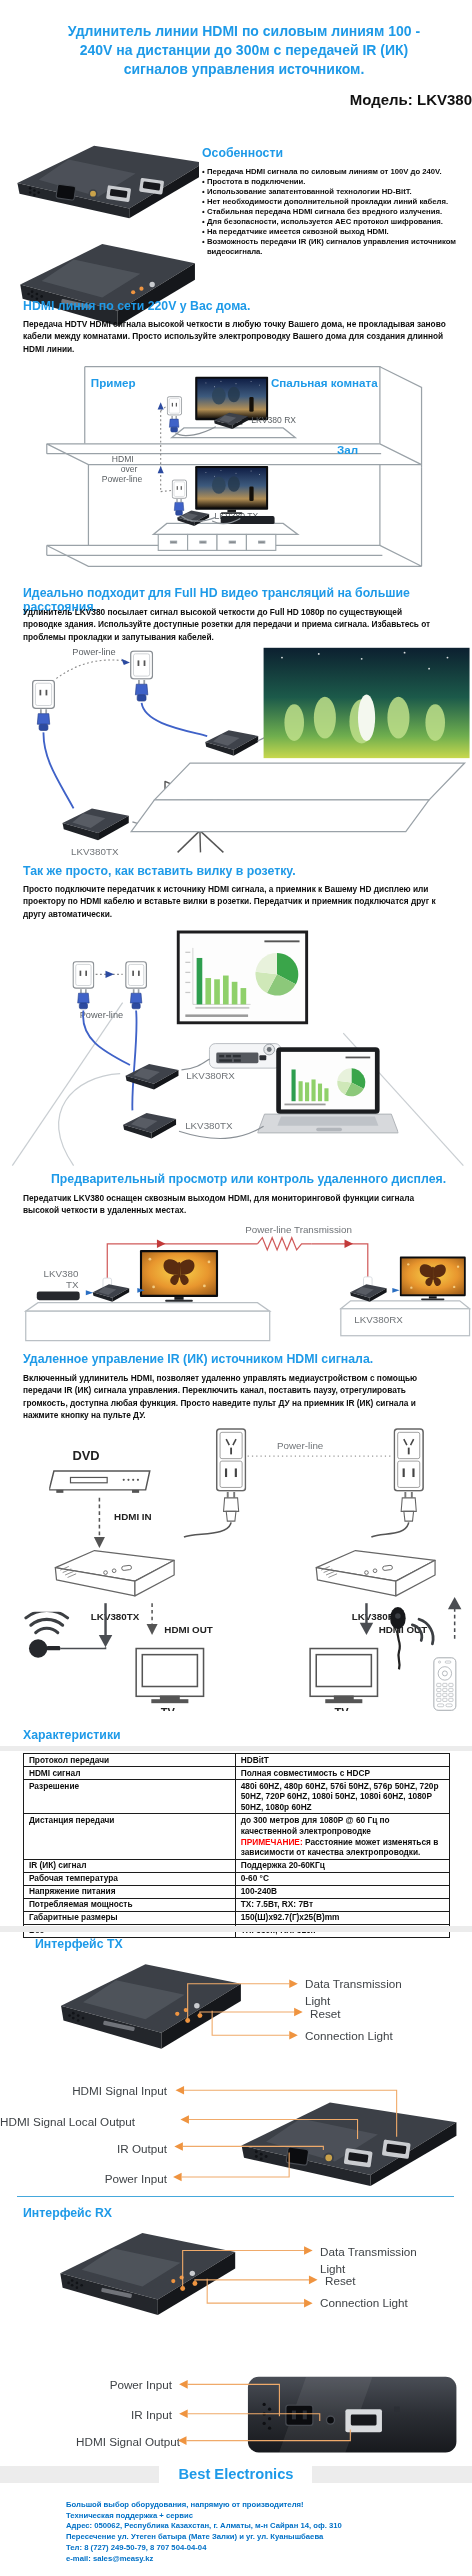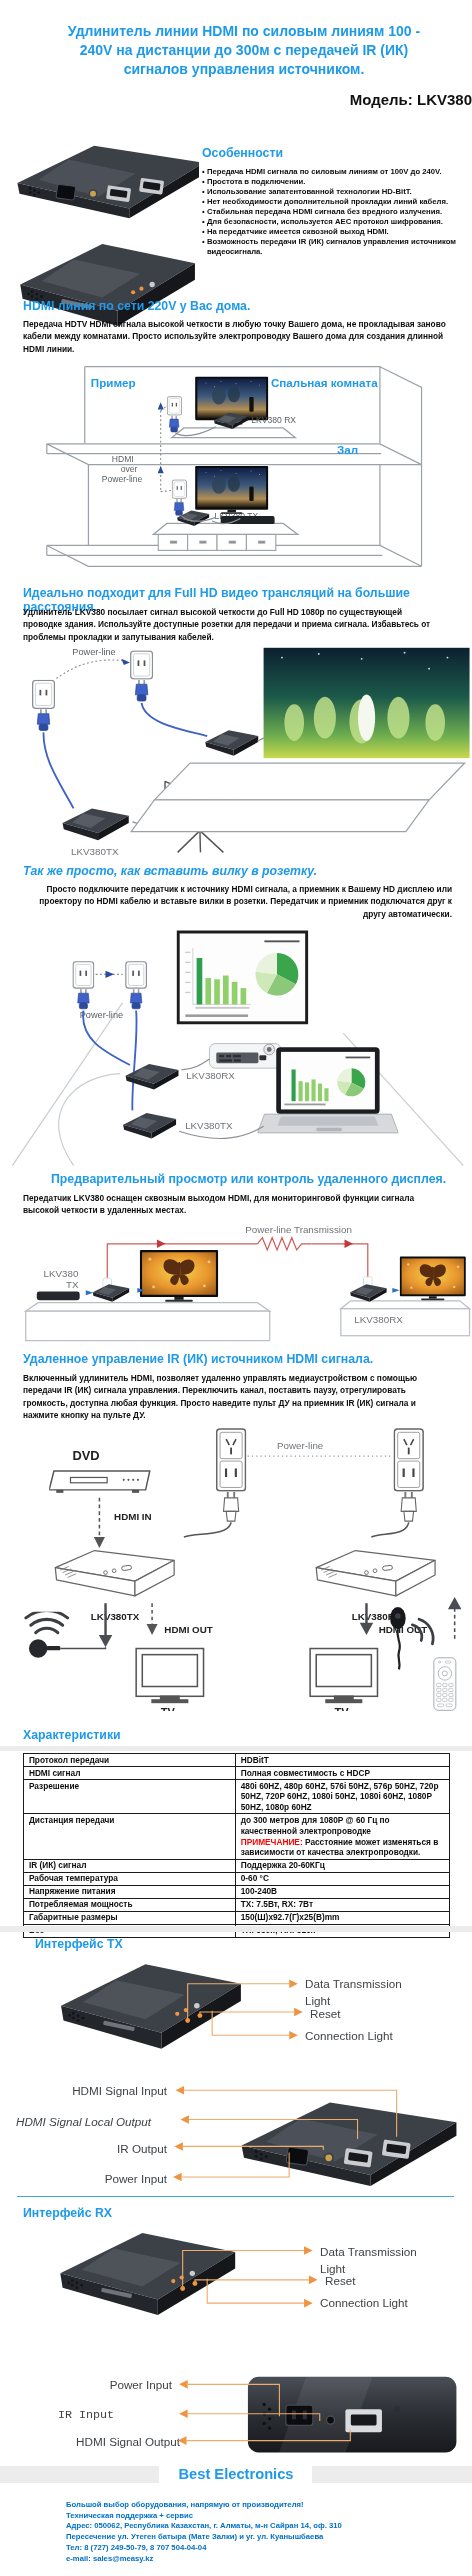--- a/index.html
+++ b/index.html
@@ -483,22 +483,22 @@
       <ellipse cx="710" cy="128" rx="16" ry="30"></ellipse>
     </g>
     <ellipse cx="598" cy="120" rx="14" ry="38" fill="#f4f8ef"></ellipse>
 
     <g fill="#fff" stroke="#9aa2a8" stroke-width="2">
       <polygon points="310,194 758,194 700,254 252,254"></polygon>
       <polygon points="252,254 700,254 662,306 214,306"></polygon>
     </g>
   </svg>
 
-  <div class="abs h2" style="left:23px;top:864px;font-style:italic;">Так же просто, как вставить вилку в розетку.</div>
-  <div class="abs para" style="left:23px;top:883px;width:429px;text-align:right;">Просто подключите передатчик к источнику HDMI сигнала, а приемник к Вашему HD дисплею или проектору по HDMI кабелю и вставьте вилки в розетки. Передатчик и приемник подключатся друг к другу автоматически.</div>
+  <div class="abs h2" style="left:23px;top:864px;">Так же просто, как вставить вилку в розетку.</div>
+  <div class="abs para" style="left:23px;top:883px;width:429px;">Просто подключите передатчик к источнику HDMI сигнала, а приемник к Вашему HD дисплею или проектору по HDMI кабелю и вставьте вилки в розетки. Передатчик и приемник подключатся друг к другу автоматически.</div>
 
   <svg class="abs" style="left:0;top:929px;" width="472" height="239" viewBox="0 0 770 390">
     <g stroke="#c9ced2" stroke-width="2" fill="none">
       <line x1="20" y1="386" x2="200" y2="120"></line>
       <line x1="756" y1="386" x2="560" y2="170"></line>
     </g>
     <use href="#chart-screen" x="288" y="2" width="215" height="154"></use>
     <use href="#outlet" x="118" y="52" width="36" height="46"></use>
     <use href="#plug" x="124" y="98" width="24" height="35"></use>
     <use href="#outlet" x="204" y="52" width="36" height="46"></use>
@@ -680,21 +680,21 @@
       <circle cx="326" cy="104" r="4" fill="#ef9440"></circle>
   </svg>
   <div class="abs iflabel" style="left:305px;top:1976px;">
     <div>Data Transmission</div>
     <div>Light</div>
   </div>
   <div class="abs iflabel" style="left:310px;top:2006px;">Reset</div>
   <div class="abs iflabel" style="left:305px;top:2028px;">Connection Light</div>
 
   <div class="abs iflabel" style="left:0;top:2083px;width:167px;text-align:right;">HDMI Signal Input</div>
-  <div class="abs iflabel" style="left:0;top:2114px;width:167px;text-align:center;font-style:italic;">HDMI Signal Local Output</div>
+  <div class="abs iflabel" style="left:0;top:2114px;width:167px;text-align:left;">HDMI Signal Local Output</div>
   <div class="abs iflabel" style="left:0;top:2141px;width:167px;text-align:right;">IR Output</div>
   <div class="abs iflabel" style="left:0;top:2171px;width:167px;text-align:right;">Power Input</div>
   <svg class="abs" style="left:0;top:2078px;" width="472" height="113" viewBox="0 0 770 185">
     <use href="#dev-rear2" x="378" y="18" width="382" height="161"></use>
     <g stroke="#f0aa6a" stroke-width="1.8" fill="none">
       <polyline points="300,20 648,20 648,96"></polyline>
       <polyline points="308,68 584,68 584,100"></polyline>
       <polyline points="298,112 528,112 528,118"></polyline>
       <polyline points="296,162 472,162 472,122"></polyline>
     </g>
@@ -721,21 +721,21 @@
       <circle cx="318" cy="102" r="4" fill="#ef9440"></circle>
   </svg>
   <div class="abs iflabel" style="left:320px;top:2244px;">
     <div>Data Transmission</div>
     <div>Light</div>
   </div>
   <div class="abs iflabel" style="left:325px;top:2273px;">Reset</div>
   <div class="abs iflabel" style="left:320px;top:2295px;">Connection Light</div>
 
   <div class="abs iflabel" style="left:0;top:2377px;width:172px;text-align:right;">Power Input</div>
-  <div class="abs iflabel" style="left:0;top:2407px;width:172px;text-align:center;font-family:Liberation Mono, monospace;">IR Input</div>
+  <div class="abs iflabel" style="left:0;top:2407px;width:172px;text-align:right;">IR Input</div>
   <div class="abs iflabel" style="left:8px;top:2434px;width:172px;text-align:right;">HDMI Signal Output</div>
   <svg class="abs" style="left:0;top:2355px;" width="472" height="107" viewBox="0 0 770 175">
     <use href="#dev-rear1" x="390" y="20" width="370" height="155"></use>
     <g stroke="#f0aa6a" stroke-width="1.8" fill="none">
       <polyline points="306,48 456,48 456,100"></polyline>
       <polyline points="306,96 522,96 522,108"></polyline>
       <polyline points="304,140 572,140 572,122"></polyline>
     </g>
     <polygon points="292,48 306,41 306,55" fill="#ef9440"></polygon>
     <polygon points="292,96 306,89 306,103" fill="#ef9440"></polygon>

